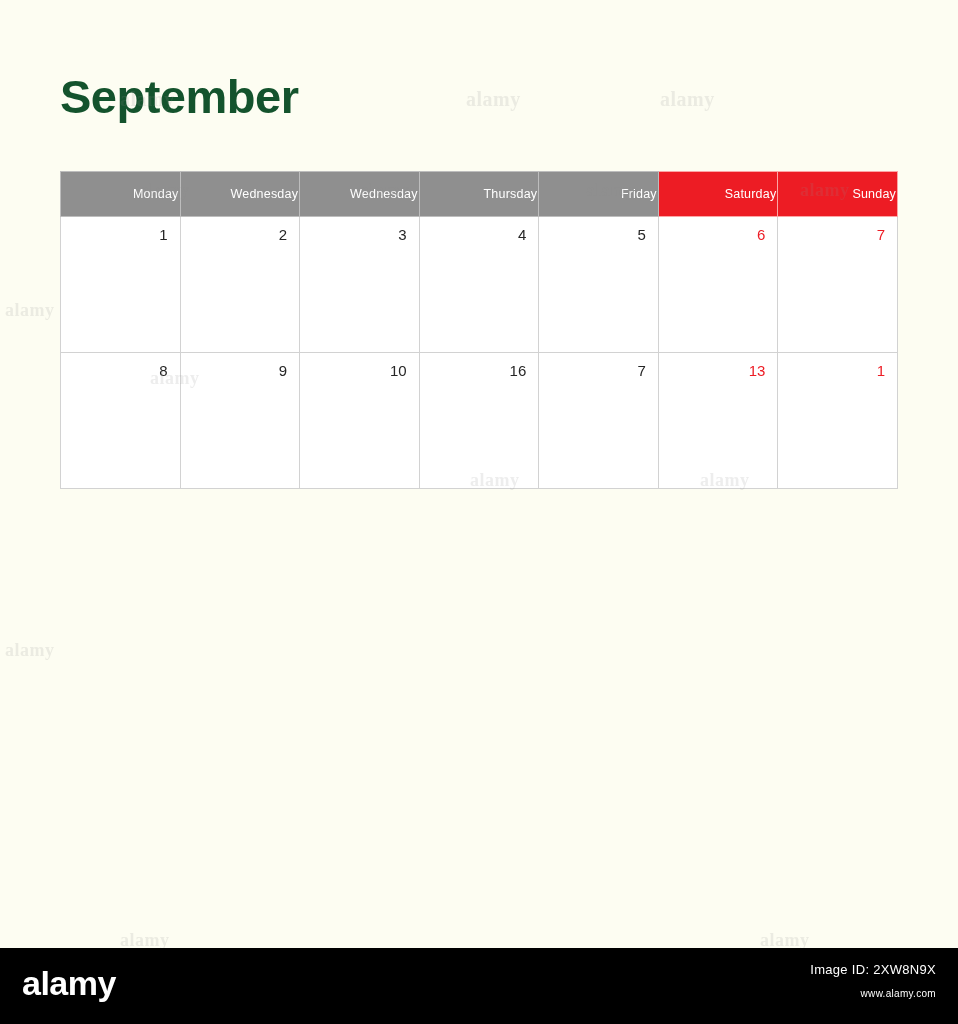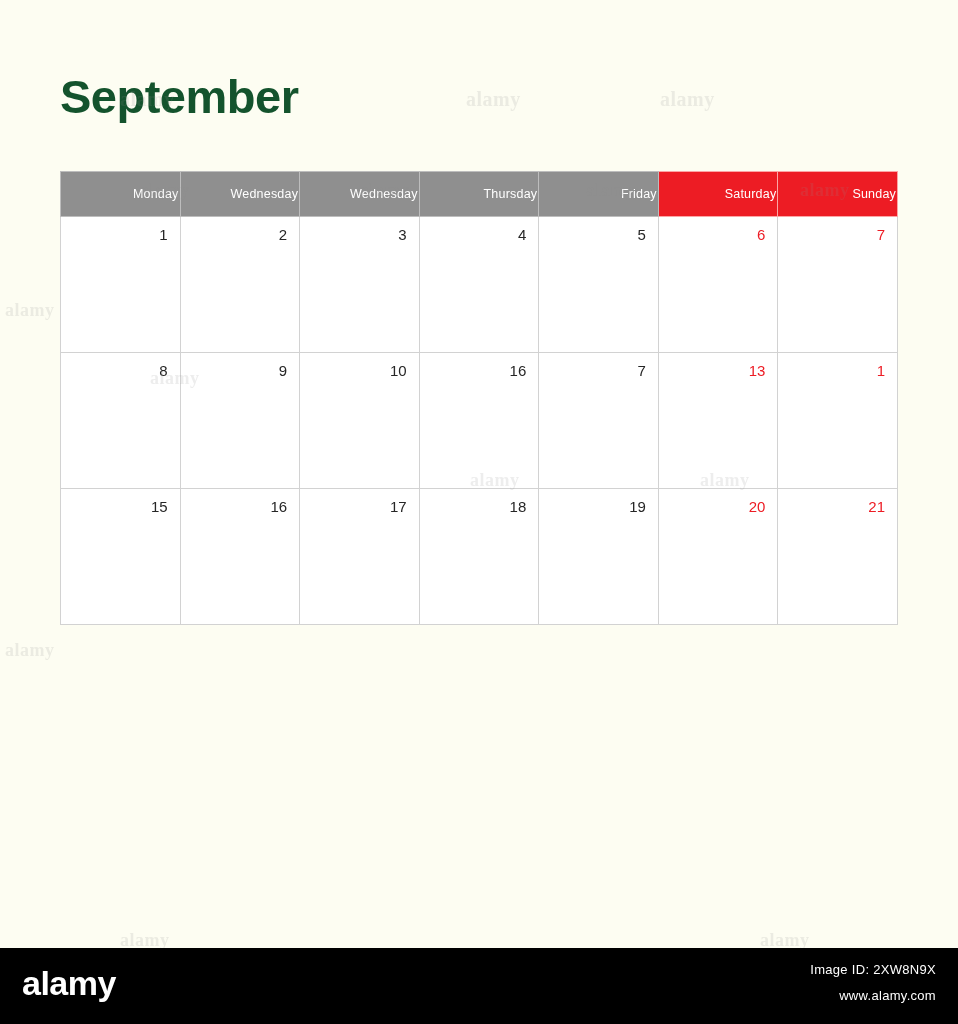--- a/index.html
+++ b/index.html
@@ -140,21 +140,21 @@
     position: absolute;
     right: 22px;
     top: 14px;
     font-size: 13px;
     letter-spacing: 0.3px;
   }
   .footer .url {
     position: absolute;
     right: 22px;
     top: 40px;
-    font-size: 13px;
+    font-size: 10px;
     text-align: right;
     letter-spacing: 0.3px;
   }
 </style>
 </head>
 <body>
 
 <div class="page">
 
   <div class="calendar-area">
@@ -214,43 +214,20 @@
                 <span class="daynum">16</span>
               </td>
             <td>
                 <span class="daynum">7</span>
               </td>
             <td>
                 <span class="daynum red">13</span>
               </td>
             <td>
                 <span class="daynum red">1</span>
-              </td>
-          </tr>
-          <tr>
-            <td>
-                <span class="daynum">15</span>
-              </td>
-            <td>
-                <span class="daynum">16</span>
-              </td>
-            <td>
-                <span class="daynum">17</span>
-              </td>
-            <td>
-                <span class="daynum">18</span>
-              </td>
-            <td>
-                <span class="daynum">19</span>
-              </td>
-            <td>
-                <span class="daynum red">20</span>
-              </td>
-            <td>
-                <span class="daynum red">21</span>
               </td>
           </tr>
         </tbody>
       </table>
     </div>
 
     <div id="watermark-layer">
         <div class="wm" style="left: 120px; top: 88px; font-size: 20px;">alamy</div>
         <div class="wm" style="left: 466px; top: 88px; font-size: 20px;">alamy</div>
         <div class="wm" style="left: 660px; top: 88px; font-size: 20px;">alamy</div>

